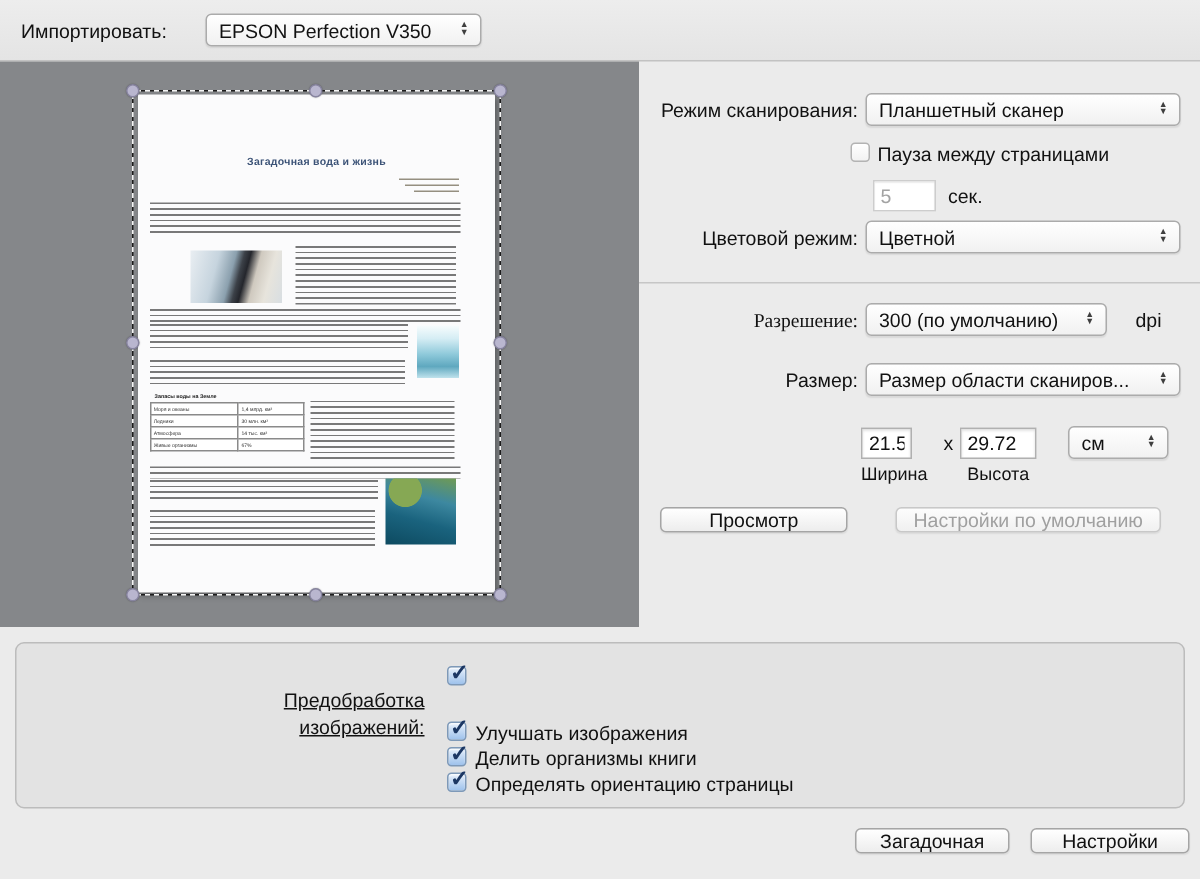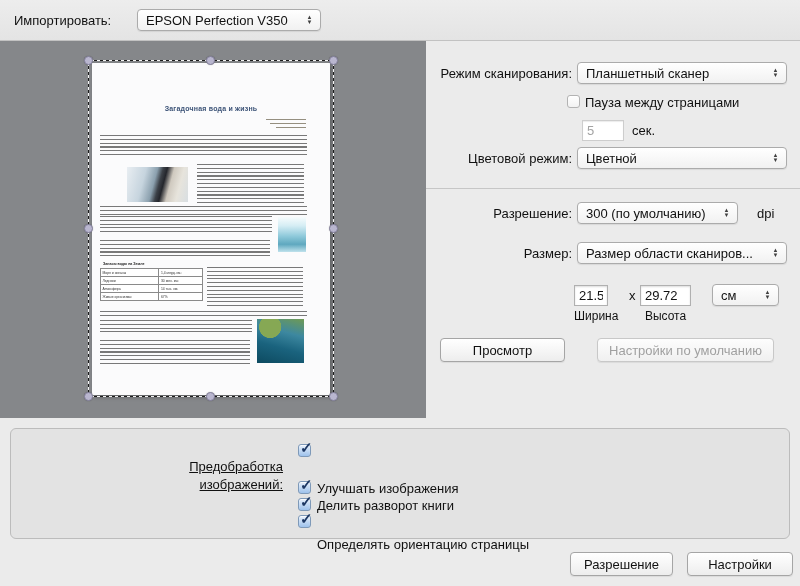--- a/index.html
+++ b/index.html
@@ -9,21 +9,21 @@
   
   .toolbar{position:absolute;left:0;top:0;width:800px;height:40px;background:linear-gradient(#ededed,#e4e4e4);border-bottom:1px solid #c2c2c2;}
   .toolbar-label{position:absolute;left:14px;top:13px;}
 
   
   .popup{position:absolute;height:22px;box-sizing:border-box;border:1px solid #ababab;border-radius:4px;background:linear-gradient(#ffffff,#f1f1f1);box-shadow:0 1px 1px rgba(0,0,0,.08);display:flex;align-items:center;cursor:default;}
   .popup .plbl{flex:1;padding:0 6px 0 8px;white-space:nowrap;overflow:hidden;}
   .popup .arrows{width:15px;display:flex;flex-direction:column;align-items:center;justify-content:center;color:#3f3f3f;font-size:6px;line-height:5px;padding-right:3px;}
 
   
-  .btn{position:absolute;height:24px;box-sizing:border-box;border:1px solid #a5a5a5;border-radius:4px;background:linear-gradient(#ffffff,#ededed);box-shadow:0 1px 1px rgba(0,0,0,.07);display:flex;align-items:center;justify-content:center;color:#111;}
+  .btn{position:absolute;height:17px;box-sizing:border-box;border:1px solid #a5a5a5;border-radius:4px;background:linear-gradient(#ffffff,#ededed);box-shadow:0 1px 1px rgba(0,0,0,.07);display:flex;align-items:center;justify-content:center;color:#111;}
   .btn.disabled{color:#a0a0a0;border-color:#c8c8c8;background:linear-gradient(#fdfdfd,#f0f0f0);}
 
   
   .field{position:absolute;height:21px;box-sizing:border-box;border:1px solid #b0b0b0;background:#fff;box-shadow:inset 0 1px 2px rgba(0,0,0,.14);font-family:"Liberation Sans",sans-serif;font-size:13px;padding:0 4px;color:#111;}
   .field.disabled{color:#a3a3a3;border-color:#cdcdcd;box-shadow:inset 0 1px 1px rgba(0,0,0,.08);}
 
   
   .cb{position:absolute;width:13px;height:13px;box-sizing:border-box;border:1px solid #7e99b8;border-radius:3px;background:linear-gradient(#e7f0fb,#9ec2ec);box-shadow:inset 0 1px 1px rgba(255,255,255,.8);}
   .cb::after{content:"✓";position:absolute;left:1px;top:-6px;font-size:15px;font-weight:bold;color:#1c3763;}
   .cb.un{border-color:#b3b3b3;background:linear-gradient(#ffffff,#f2f2f2);}
@@ -143,21 +143,21 @@
     <span class="cb-label" style="left:632px;top:123px;">сек.</span>
 
     <span class="rlabel" style="right:228px;top:151px;">Цветовой режим:</span>
     <div class="popup" style="left:577px;top:147px;width:210px;">
       <span class="plbl">Цветной</span>
       <span class="arrows">▲<br>▼</span>
     </div>
 
     <div class="sep" style="left:426px;top:188px;width:374px;height:1px;"></div>
 
-    <span class="rlabel" style="right:228px;top:206px;">Разрешение:</span>
+    <span class="rlabel" style="right:228px;top:206px;font-family:Liberation Serif, serif;">Разрешение:</span>
     <div class="popup" style="left:577px;top:202px;width:161px;">
       <span class="plbl">300 (по умолчанию)</span>
       <span class="arrows">▲<br>▼</span>
     </div>
     <span class="cb-label" style="left:757px;top:206px;">dpi</span>
 
     <span class="rlabel" style="right:228px;top:246px;">Размер:</span>
     <div class="popup" style="left:577px;top:242px;width:210px;">
       <span class="plbl">Размер области сканиров...</span>
       <span class="arrows">▲<br>▼</span>
@@ -180,21 +180,21 @@
   <div class="pre-panel"></div>
   <span class="footer-label" style="right:517px;top:459px;position:absolute;">Предобработка</span>
   <span class="footer-label" style="right:517px;top:477px;position:absolute;">изображений:</span>
 
   <div class="cb" style="left:298px;top:444px;"></div>
 
   <div class="cb" style="left:298px;top:481px;"></div>
   <span class="cb-label" style="left:317px;top:481px;">Улучшать изображения</span>
 
   <div class="cb" style="left:298px;top:498px;"></div>
-  <span class="cb-label" style="left:317px;top:498px;">Делить разворот книги</span>
+  <span class="cb-label" style="left:317px;top:498px;">Делить организмы книги</span>
 
   <div class="cb" style="left:298px;top:515px;"></div>
-  <span class="cb-label" style="left:317px;top:515px;margin-top:22px;">Определять ориентацию страницы</span>
-
-  <div class="btn" style="left:570px;top:552px;width:103px;">Разрешение</div>
+  <span class="cb-label" style="left:317px;top:515px;">Определять ориентацию страницы</span>
+
+  <div class="btn" style="left:570px;top:552px;width:103px;">Загадочная</div>
   <div class="btn" style="left:687px;top:552px;width:106px;">Настройки</div>
 
 </div>
 
 </body></html>

